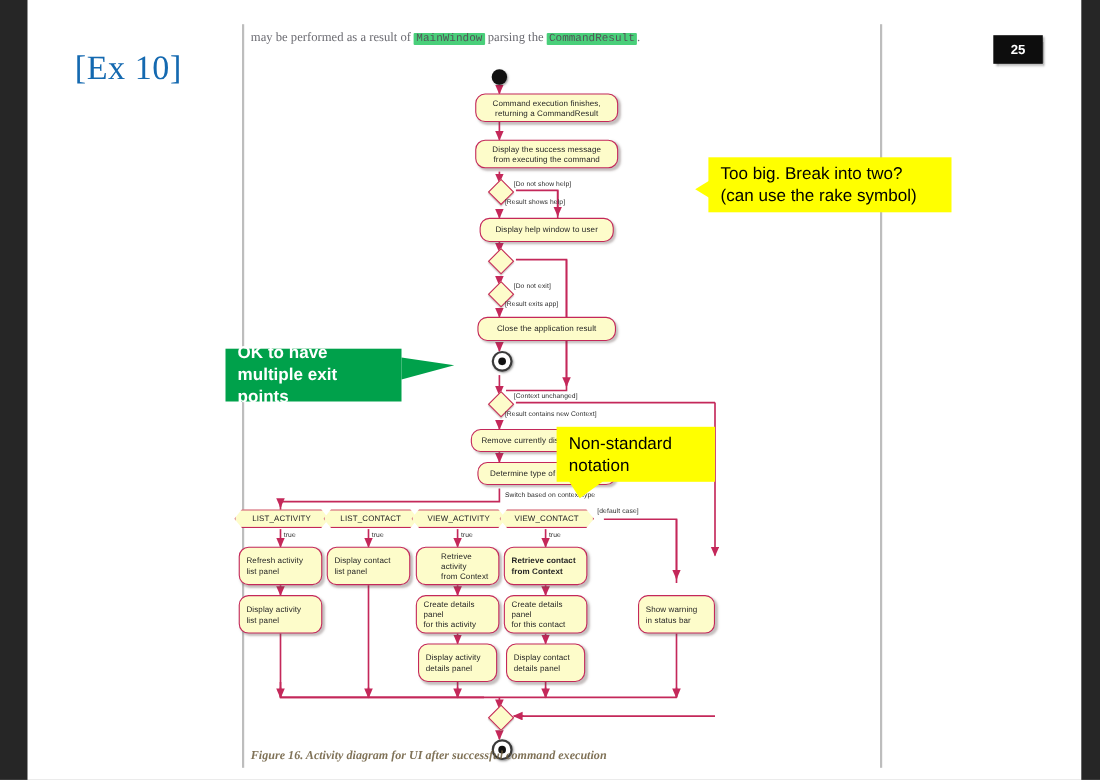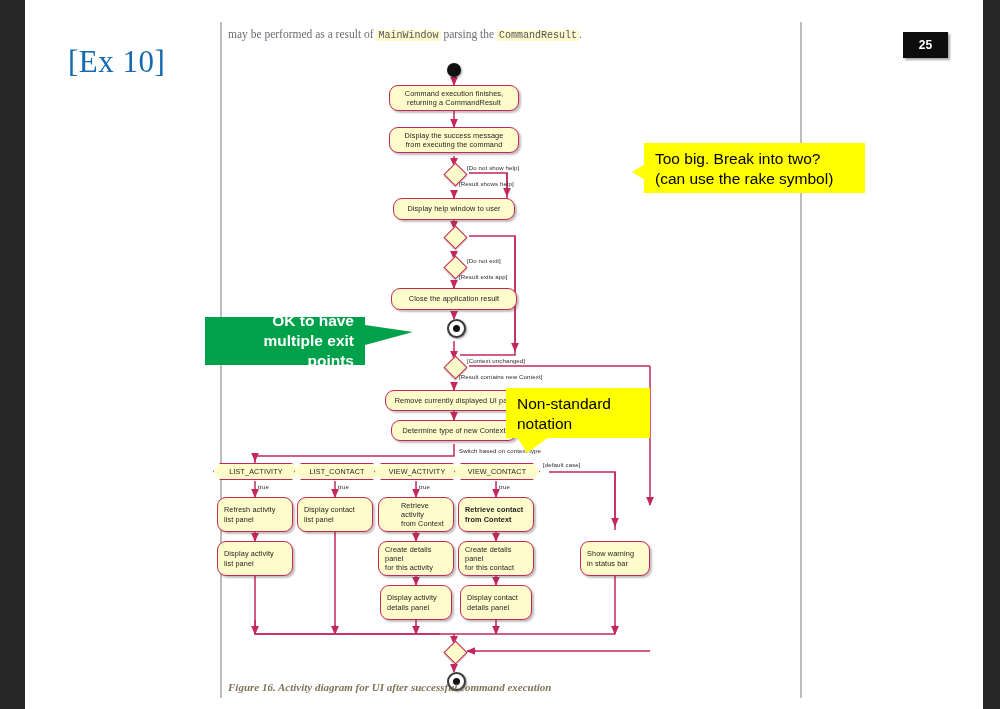--- a/index.html
+++ b/index.html
@@ -47,21 +47,21 @@
   #doc-header{
     position:absolute; left:33px; top:28px;
     width:560px;
     font-family:"Liberation Serif", serif;
     font-size:11.5px; color:#4a4a52;
     white-space:nowrap;
     opacity:.82;
   }
   #doc-header code{
     font-family:"Liberation Mono", monospace;
-    font-size:10px; background:#fef9c3; color:#2e2e33;
+    font-size:10px; background:#22c55e; color:#2e2e33;
     padding:0 2px; border-radius:1px;
   }
   #doc-caption{
     position:absolute; left:33px; top:681px;
     font-family:"Liberation Serif", serif;
     font-style:italic; font-weight:700;
     font-size:11px; color:#6a5a3a;
     white-space:nowrap;
     opacity:.85;
   }
@@ -75,21 +75,21 @@
     border:1.6px solid #c4285a;
     border-radius:9px;
     box-shadow:2px 2px 2px rgba(90,70,70,.35);
     color:#232323;
     font-size:7.3px; line-height:9.2px;
     display:flex; align-items:center;
     padding:0 6px;
     box-sizing:border-box;
     letter-spacing:.1px;
   }
-  .node.center{ justify-content:center; text-align:center; }
+  .node.center{ justify-content:center; text-align:center;margin-left:43px; }
   .node span{ display:block; }
 
   .hexnode{
     position:absolute;
     background:#fdfcca;
     border:1.5px solid #c4285a;
     color:#232323;
     font-size:7.2px;
     display:flex; align-items:center; justify-content:center;
     box-sizing:border-box;
@@ -126,21 +126,21 @@
   }
   
   .callout{
     position:absolute;
     font-size:15.5px; line-height:20px;
     padding:6px 11px;
     box-sizing:border-box;
     white-space:pre-line;
   }
   .callout.yellow{ background:#ffff00; color:#000000; }
-  .callout.green { background:#00a14b; color:#ffffff; font-weight:700; text-align:right;}
+  .callout.green { background:#00a14b; color:#ffffff; font-weight:700; text-align:left;}
   .tail{ position:absolute; width:0;height:0; }
 </style>
 </head>
 <body>
 
 <div id="slide">
 
   <div id="slide-title">[Ex 10]</div>
   <div id="page-number">25</div>
 

